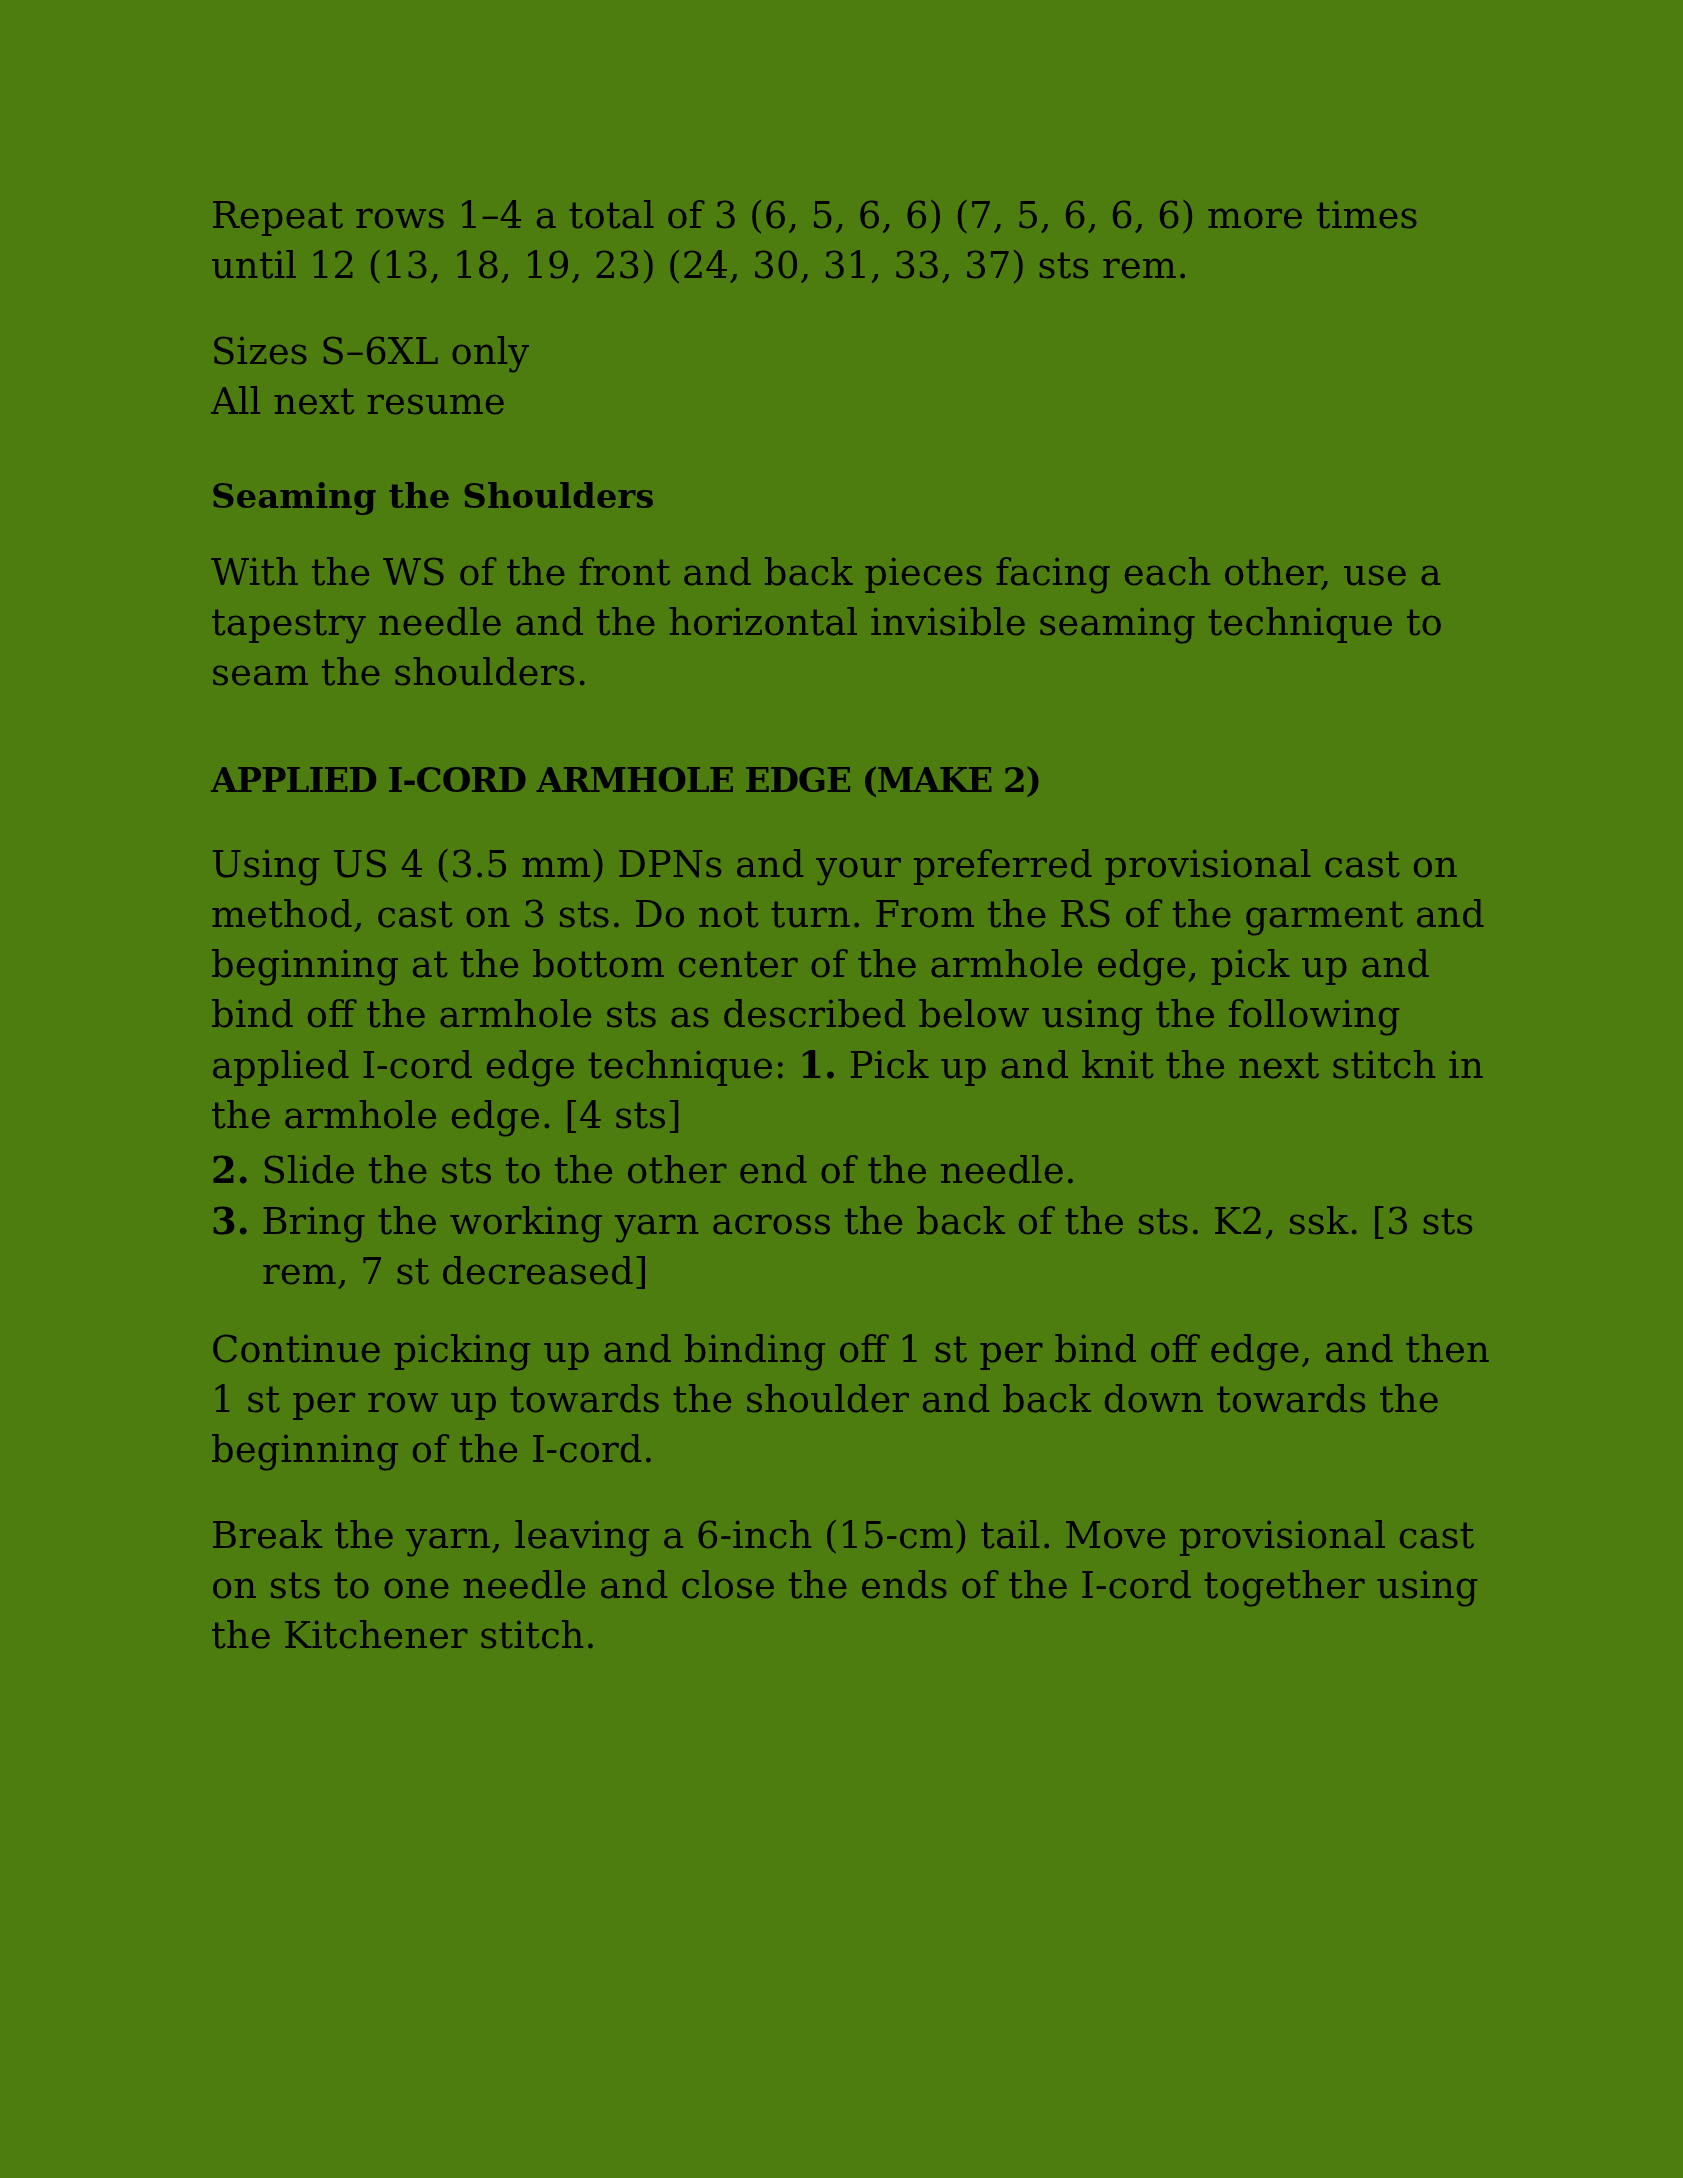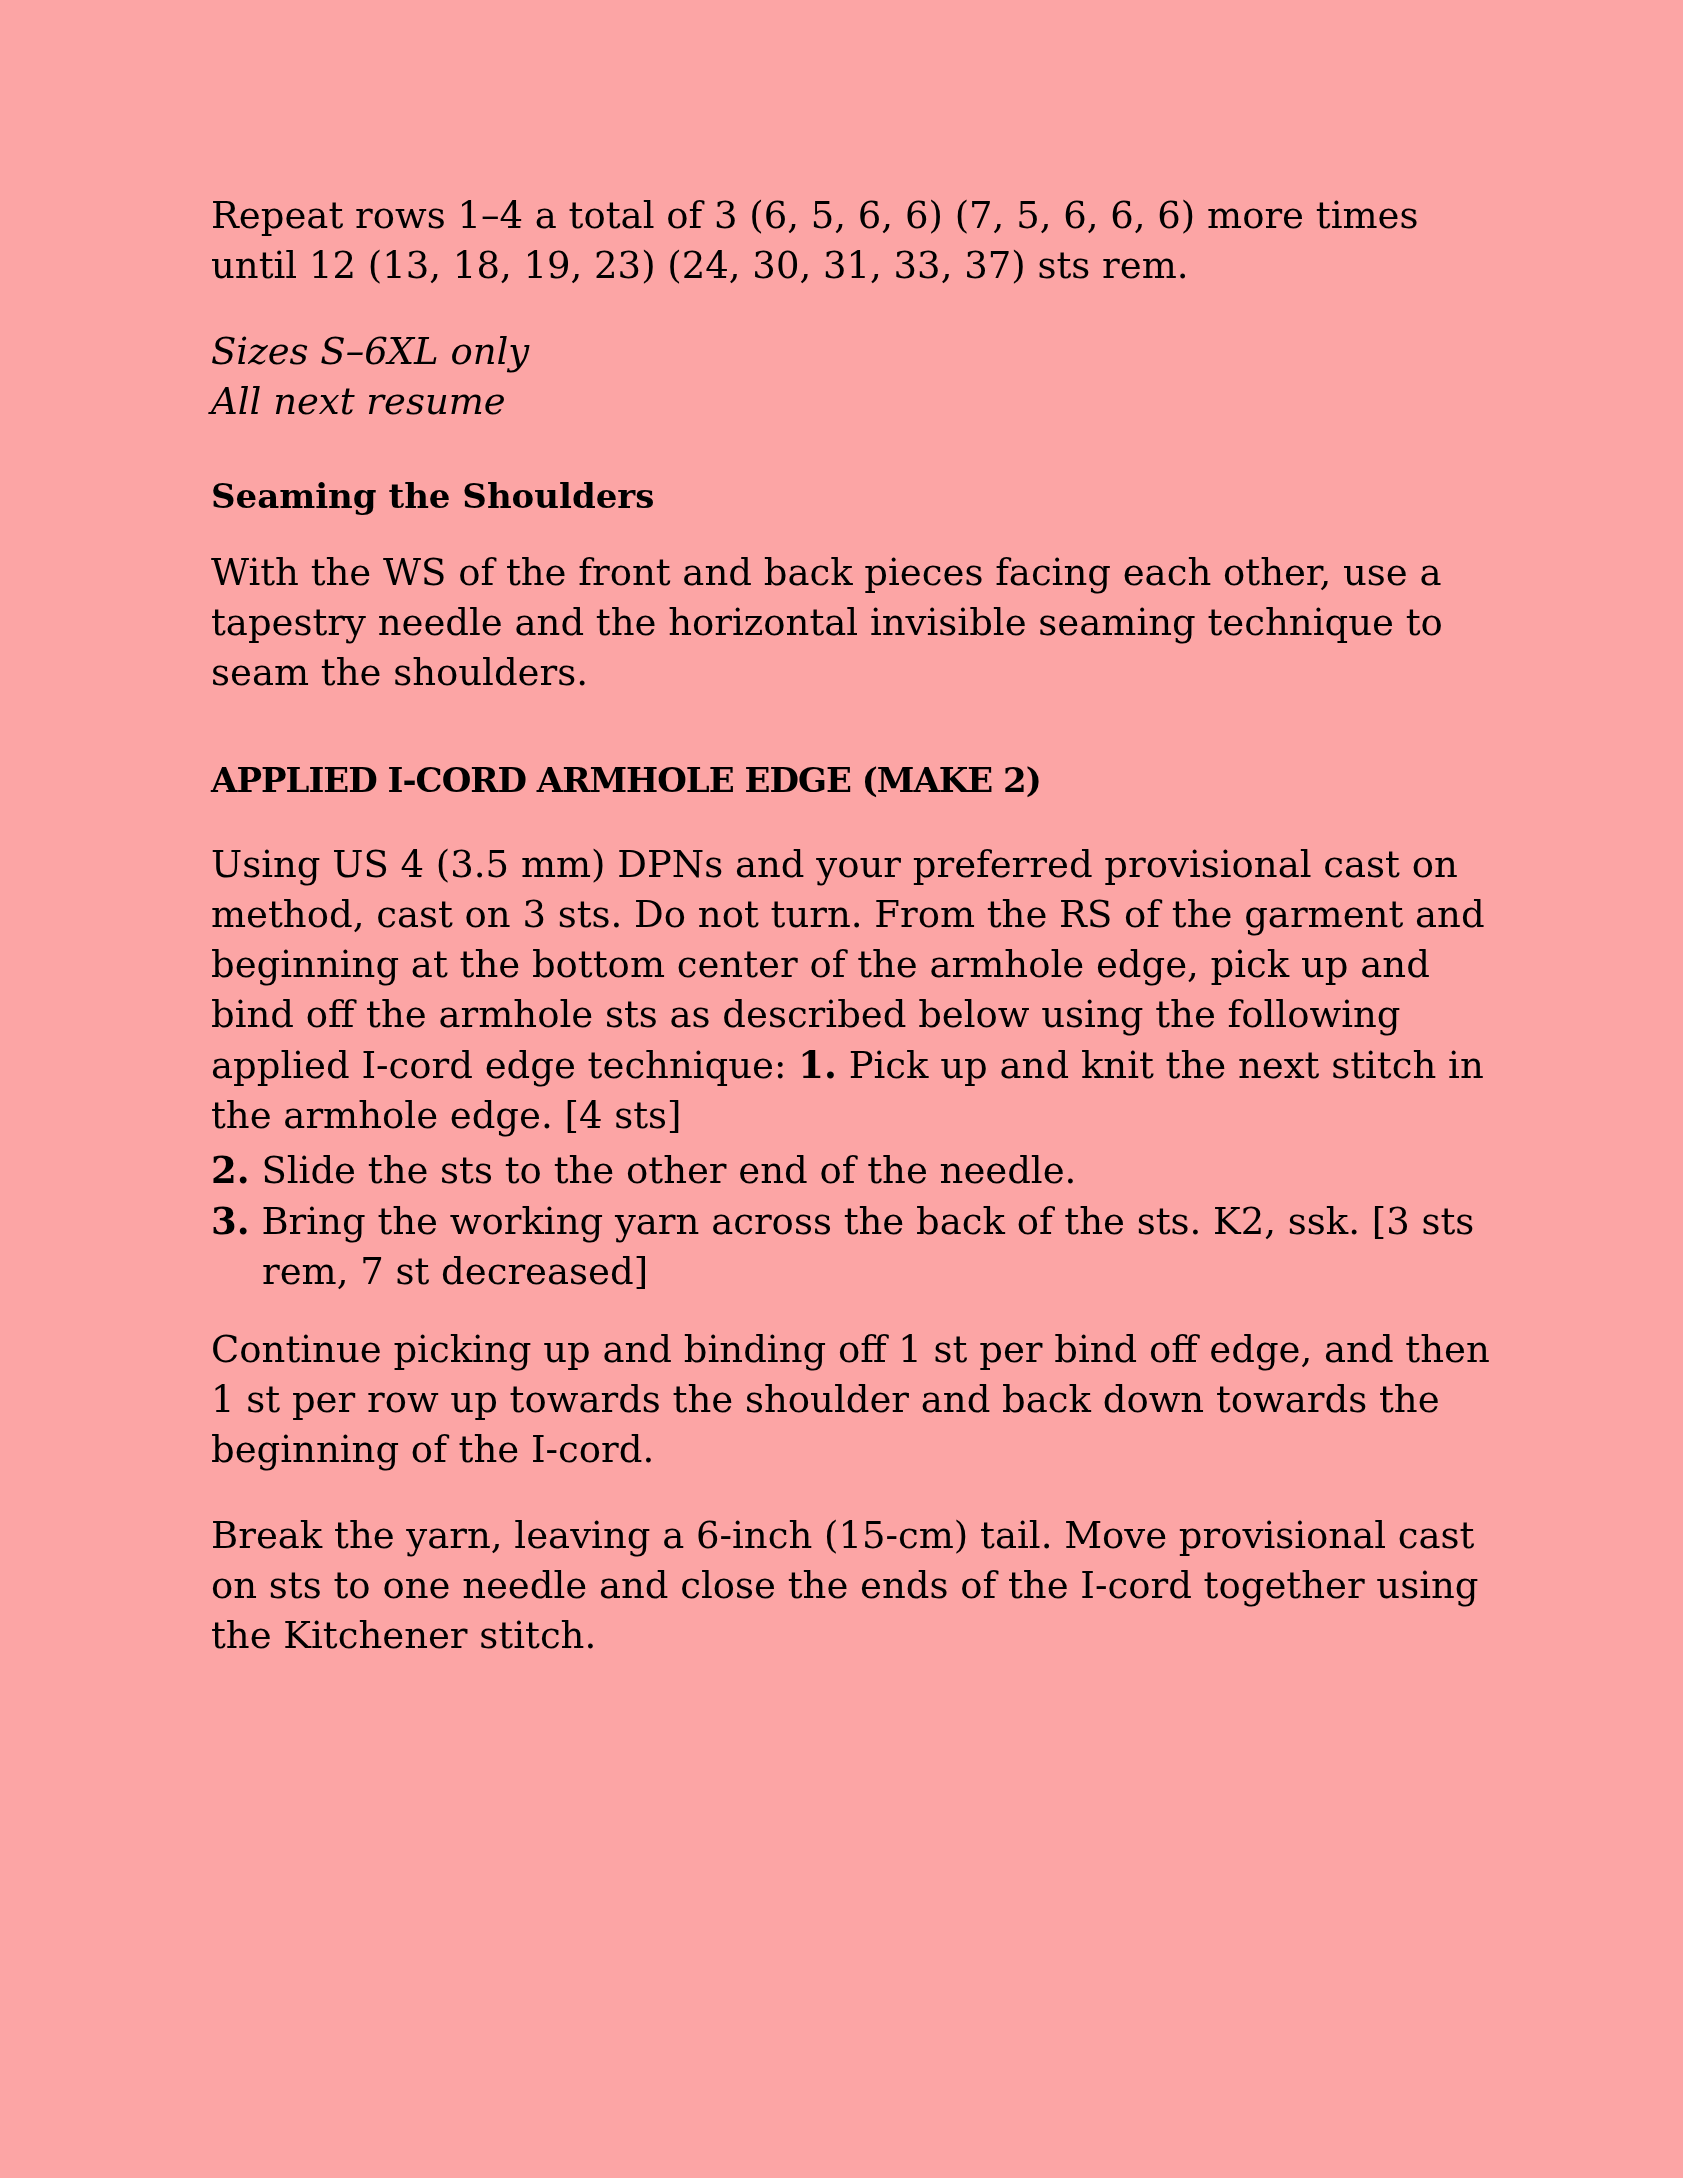--- a/index.html
+++ b/index.html
@@ -4,42 +4,41 @@
 <style>
   html, body {
     margin: 0;
     padding: 0;
     background: #ffffff;
   }
   .page {
     position: relative;
     width: 1683px;
     height: 2178px;
-    background: #fca5a5;
+    background: #4d7c0f;
     color: #000000;
     font-family: "DejaVu Serif", "Liberation Serif", serif;
     overflow: hidden;
   }
   .content {
     position: absolute;
     left: 211px;
     top: 191px;
     width: 1406px;
   }
   .body {
     margin: 0 0 36px 0;
     font-size: 37px;
     line-height: 50px;
     white-space: pre-line;
   }
   .lead-label {
     margin: 0;
     font-size: 37px;
     line-height: 50px;
-    font-style: italic;
     white-space: pre-line;
   }
   h2.subheading {
     margin: 44px 0 26px 0;
     font-size: 34px;
     line-height: 51px;
     font-weight: bold;
   }
   h1.main-heading {
     margin: 51px 0 28px 0;

